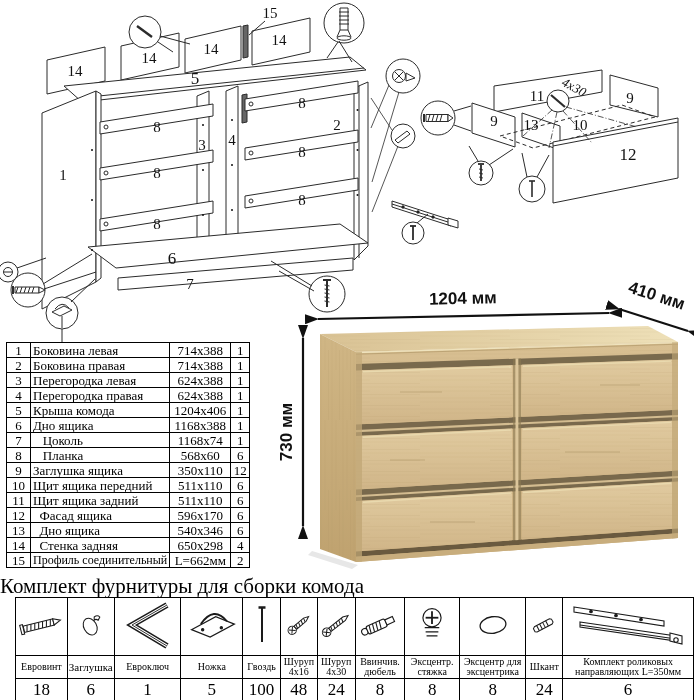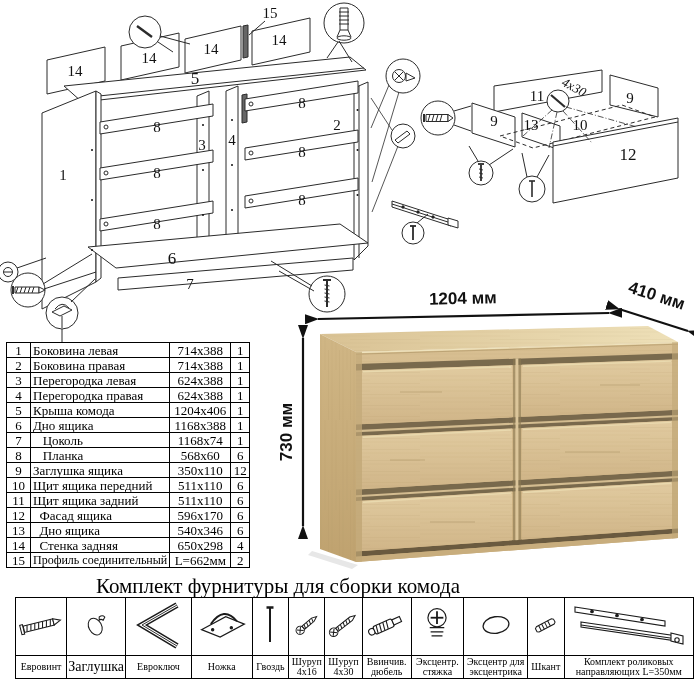--- a/index.html
+++ b/index.html
@@ -5,26 +5,26 @@
 html,body{margin:0;padding:0;background:#fff}
 #page{position:relative;width:694px;height:700px;background:#fff;font-family:"Liberation Serif",serif;overflow:hidden}
 svg.scene{position:absolute;left:0;top:0}
 table{border-collapse:collapse}
 #parts{position:absolute;left:6px;top:342px}
 #parts td{border:1px solid #000;font-size:13px;line-height:13px;height:14px;padding:0 2px;white-space:nowrap;overflow:hidden}
 #parts td.num{text-align:center;padding:0}
 #parts td.size{text-align:center}
 #parts td.qty{text-align:center;padding:0}
 #parts tr.small td.name{font-size:12px}
-#title{position:absolute;left:0;top:574px;width:556px;text-align:center;font-size:21px;color:#000}
+#title{position:absolute;left:0;top:574px;width:556px;text-align:left;font-size:21px;color:#000}
 #hw{position:absolute;left:15px;top:597px}
 #hw td{border:1px solid #000;text-align:center;vertical-align:middle;padding:0}
 #hw td.ic{height:57px}
 #hw td.nm{font-size:10px;line-height:10px;height:22px;padding:0 1px}
-#hw td.nm.nm-s{font-size:14px}
+#hw td.nm.nm-s{font-size:11px}
 #hw td.qt{font-size:17px;height:21px;line-height:18px}
 </style>
 </head>
 <body>
 
 <div id="page">
 <svg class="scene" width="694" height="700" viewBox="0 0 694 700">
 <defs>
   <marker id="ah" orient="auto-start-reverse" markerWidth="14" markerHeight="10" refX="1" refY="5" markerUnits="userSpaceOnUse">
           <path d="M14,0 L0,5 L14,10 z" fill="#111"></path>
@@ -579,15 +579,29 @@
     <td class="nm">Ножка</td>
     <td class="nm">Гвоздь</td>
     <td class="nm">Шуруп 4x16</td>
     <td class="nm">Шуруп 4x30</td>
     <td class="nm">Ввинчив. дюбель</td>
     <td class="nm">Эксцентр. стяжка</td>
     <td class="nm">Эксцентр для эксцентрика</td>
     <td class="nm">Шкант</td>
     <td class="nm">Комплект роликовых направляющих L=350мм</td>
   </tr>
+  <tr>
+    <td class="qt">18</td>
+    <td class="qt">6</td>
+    <td class="qt">1</td>
+    <td class="qt">5</td>
+    <td class="qt">100</td>
+    <td class="qt">48</td>
+    <td class="qt">24</td>
+    <td class="qt">8</td>
+    <td class="qt">8</td>
+    <td class="qt">8</td>
+    <td class="qt">24</td>
+    <td class="qt">6</td>
+  </tr>
   </tbody>
 </table>
 </div>
 
 </body></html>

